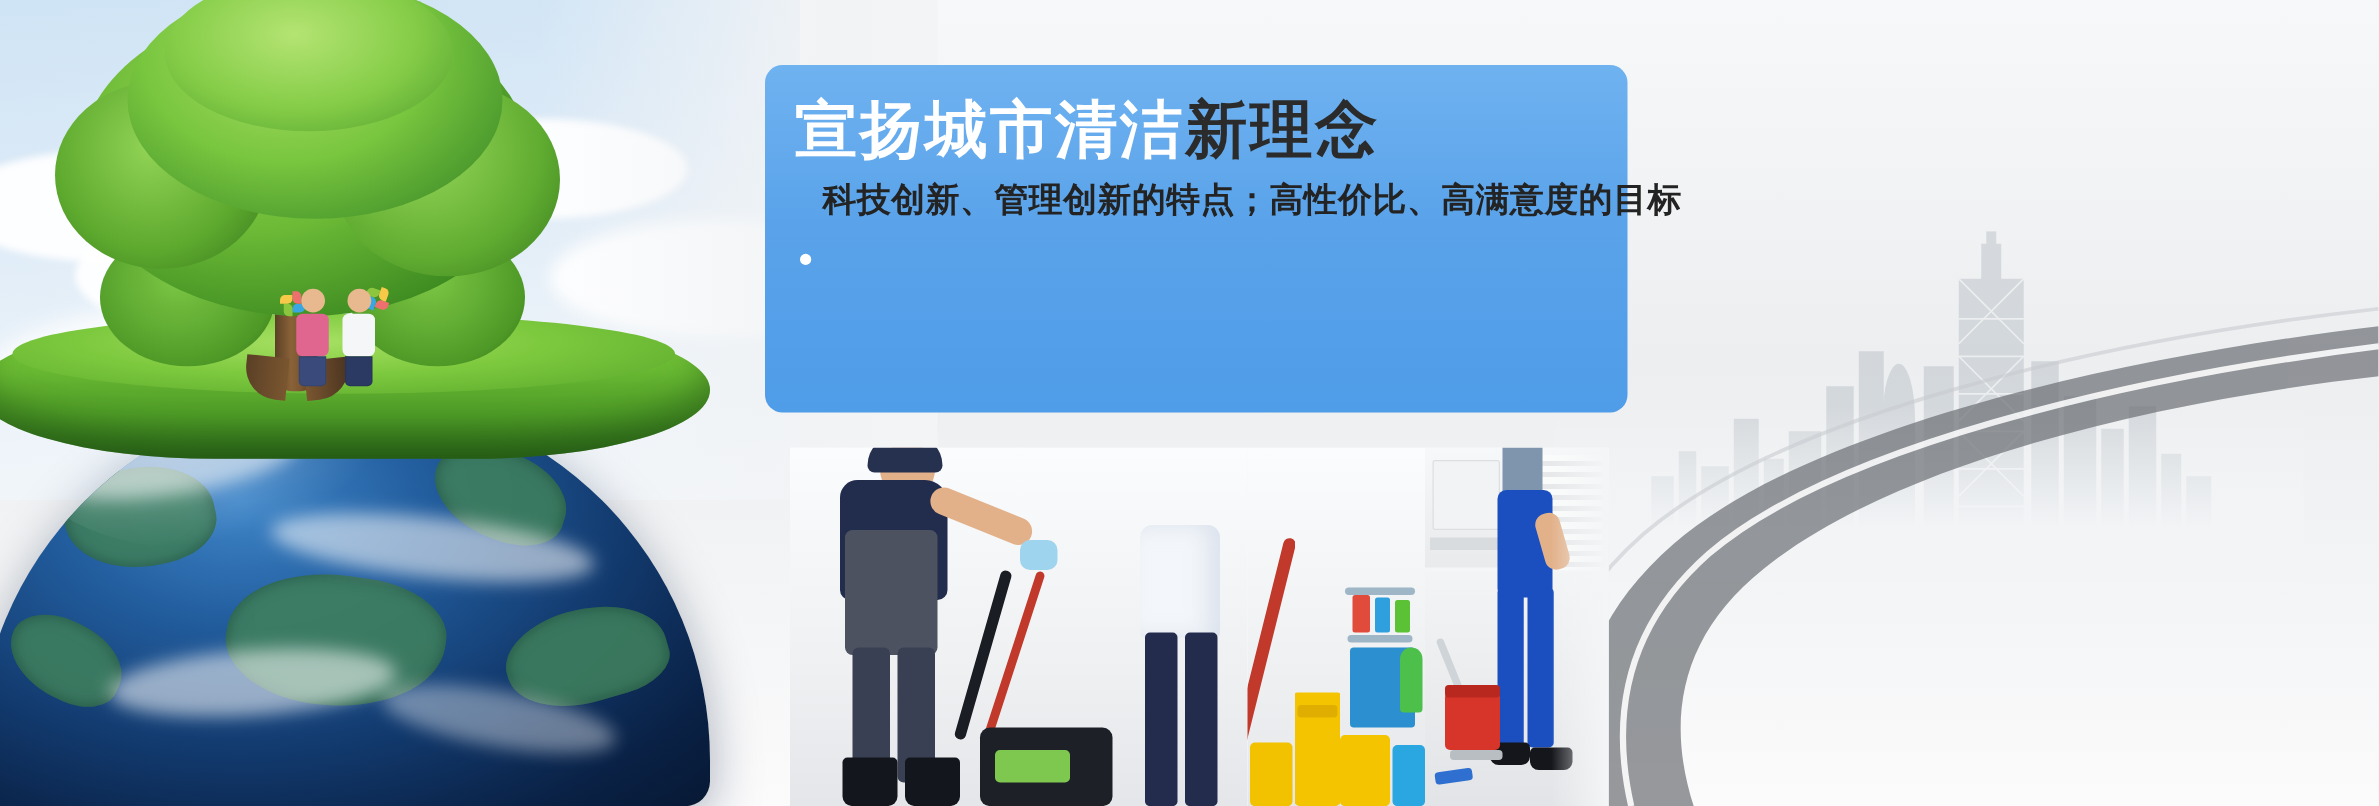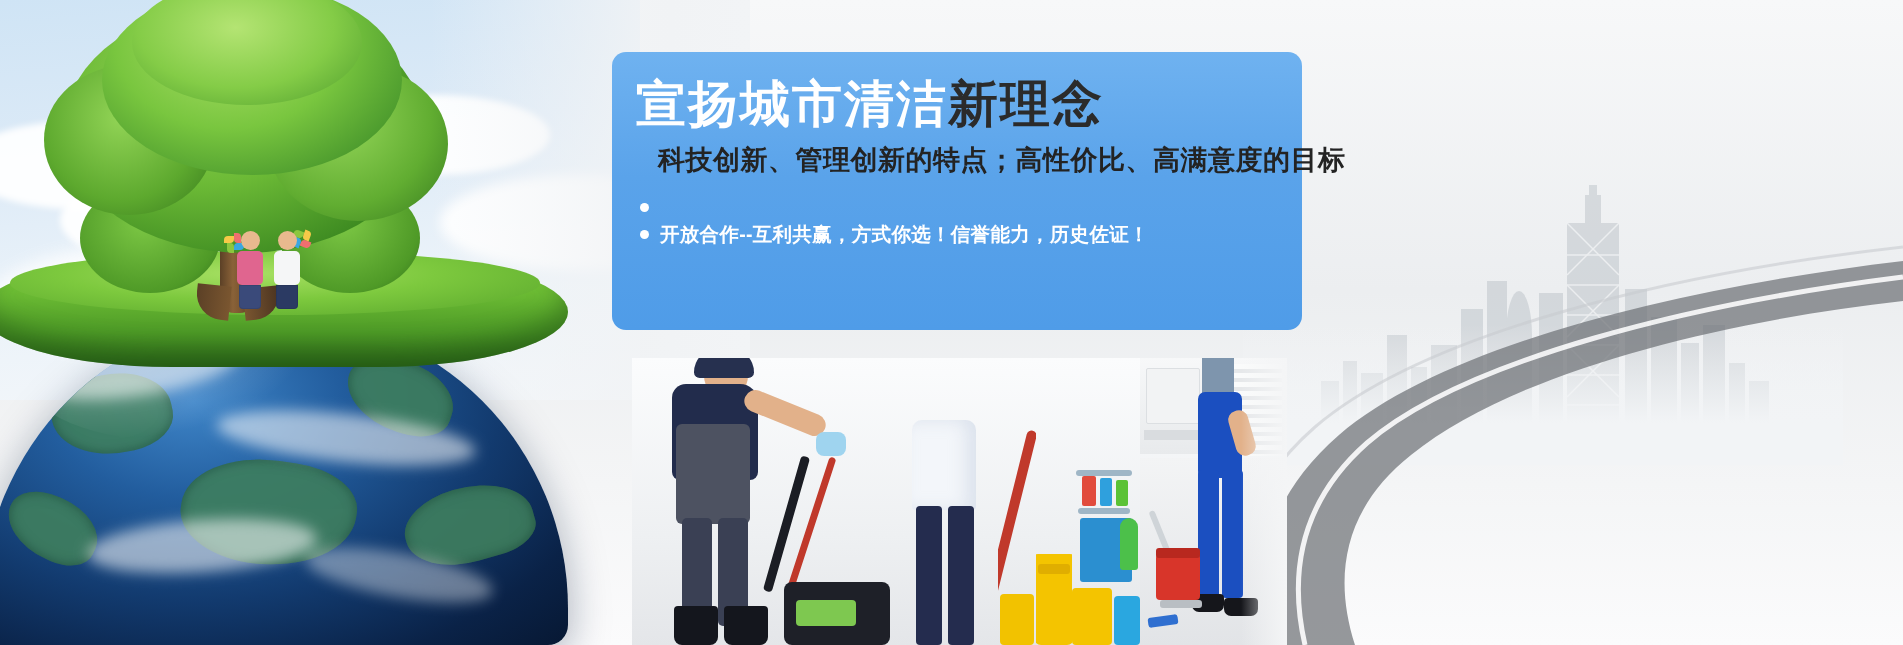--- a/index.html
+++ b/index.html
@@ -276,24 +276,20 @@
   <h1 class="headline">
     <span class="hl-a">宣扬城市清洁</span><span class="hl-b">新理念</span>
   </h1>
 
   <div class="subline">科技创新、管理创新的特点；高性价比、高满意度的目标</div>
 
   <ul class="bullets">
     <li class="bullet">
       <span class="dot"></span>
     </li>
-    <li class="bullet">
-      <span class="dot"></span>
-      <span>开放合作--互利共赢，方式你选！信誉能力，历史佐证！</span>
-    </li>
   </ul>
 
   <div class="photos">
 
     <div class="photo p1">
       <div class="bg-white-room"></div>
 
       <div class="shape" style="left:72px;top:-4px;width:44px;height:44px;border-radius:50%;background:#e2b18a;"></div>
       <div class="shape" style="left:62px;top:-10px;width:60px;height:30px;border-radius:26px 26px 6px 6px;background:#26304f;"></div>
       <div class="shape" style="left:40px;top:26px;width:86px;height:96px;border-radius:14px 18px 8px 8px;background:#222c4c;"></div>

